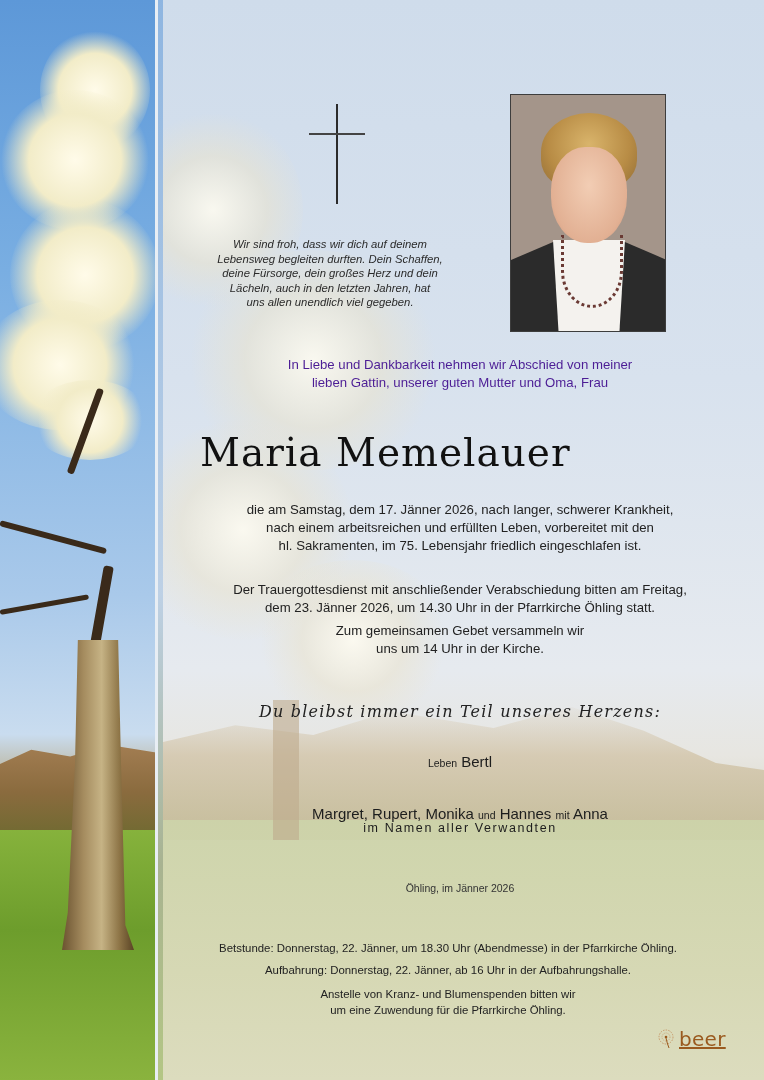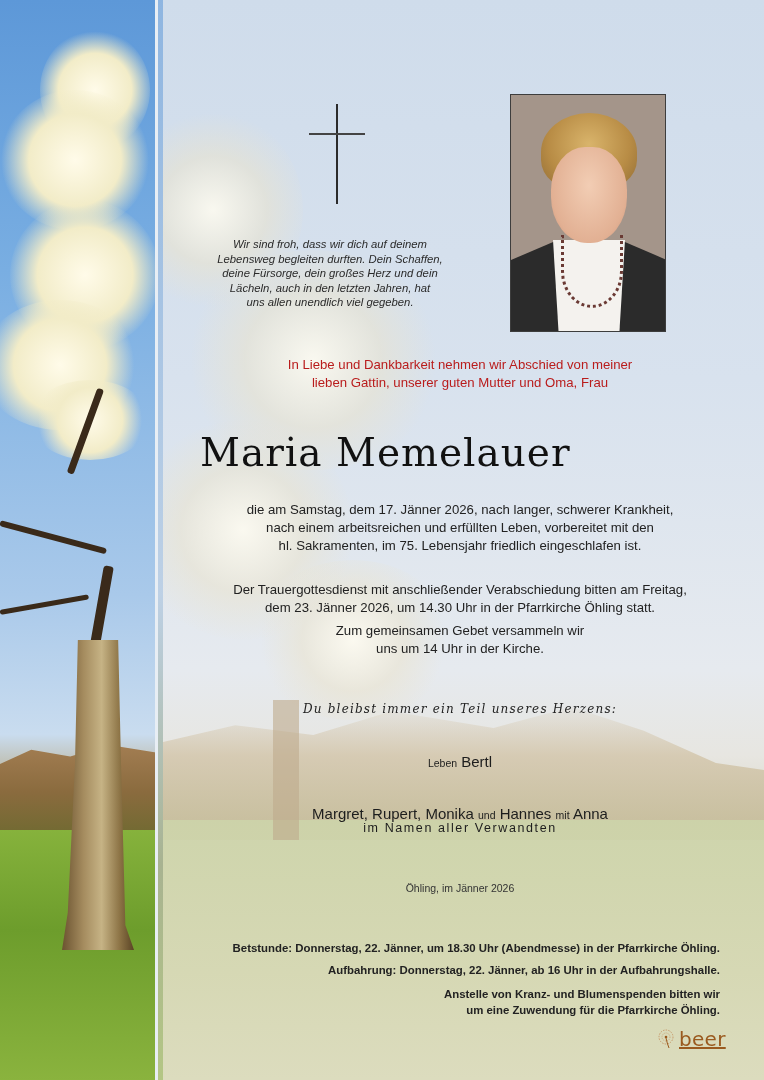--- a/index.html
+++ b/index.html
@@ -39,34 +39,34 @@
 
   .verse { position: absolute; left: 190px; top: 237px; width: 280px; text-align: center; font-style: italic; font-size: 11.3px; line-height: 14.6px; color: #2a2a2a; }
 
   .portrait { position: absolute; left: 510px; top: 94px; width: 156px; height: 238px; border: 1px solid #3d3d3d; box-sizing: border-box; background: #a4958a; overflow: hidden; }
   .portrait .hair { position: absolute; left: 30px; top: 18px; width: 96px; height: 78px; border-radius: 50% 50% 40% 40%; background: radial-gradient(ellipse at 50% 40%, #d9b46b 0%, #b88c45 60%, #8e6a35 100%); }
   .portrait .face { position: absolute; left: 40px; top: 52px; width: 76px; height: 96px; border-radius: 45% 45% 48% 48%; background: radial-gradient(ellipse at 50% 40%, #f2cdb4 0%, #e2b093 70%, #c58e72 100%); }
   .portrait .body { position: absolute; left: 0; top: 140px; width: 156px; height: 100px; background: #2b2b2b; clip-path: polygon(0 25%, 30% 5%, 70% 5%, 100% 25%, 100% 100%, 0 100%); }
   .portrait .shirt { position: absolute; left: 42px; top: 145px; width: 72px; height: 95px; background: #f4f2ee; clip-path: polygon(0 0, 100% 0, 92% 100%, 8% 100%); }
   .portrait .necklace { position: absolute; left: 50px; top: 140px; width: 56px; height: 70px; border: 3px dotted #6a3a34; border-top: none; border-radius: 0 0 50% 50%; }
 
-  .intro { position: absolute; left: 240px; top: 356px; width: 440px; text-align: center; font-size: 13.2px; line-height: 18px; color: #b91c1c; }
+  .intro { position: absolute; left: 240px; top: 356px; width: 440px; text-align: center; font-size: 13.2px; line-height: 18px; color: #4c1d95; }
   .name { position: absolute; left: 200px; top: 430px; width: 520px; text-align: left; font-family: "DejaVu Serif", serif; font-size: 39px; letter-spacing: 1px; color: #111; }
   .para { position: absolute; text-align: center; font-size: 13.2px; line-height: 18px; color: #222; }
   .p1 { left: 200px; top: 501px; width: 520px; }
   .p2 { left: 200px; top: 581px; width: 520px; }
   .p3 { left: 240px; top: 622px; width: 440px; }
-  .motto { position: absolute; left: 200px; top: 702px; width: 520px; text-align: center; font-family: "DejaVu Serif", serif; font-style: italic; font-size: 12px; letter-spacing: 1.2px; color: #222; }
+  .motto { position: absolute; left: 200px; top: 702px; width: 520px; text-align: center; font-family: "DejaVu Serif", serif; font-style: italic; font-size: 16px; letter-spacing: 1.2px; color: #222; }
   .family { position: absolute; left: 200px; width: 520px; text-align: center; color: #1d1d1d; }
   .f1 { top: 753px; font-size: 15px; }
   .f2 { top: 805px; font-size: 15px; }
   .small { font-size: 10.5px; }
   .f3 { top: 821px; font-size: 12.5px; letter-spacing: 1.6px; }
   .place { position: absolute; left: 380px; top: 882px; width: 160px; text-align: center; font-size: 10.5px; color: #333; }
-  .info { position: absolute; left: 200px; width: 520px; text-align: right; font-size: 11.4px; line-height: 15.5px; color: #222; font-weight: bold; }
+  .info { position: absolute; left: 188px; width: 520px; text-align: center; font-size: 11.4px; line-height: 15.5px; color: #222; }
   .i1 { top: 941px; }
   .i2 { top: 963px; }
   .i3 { top: 987px; }
 
   .brand { position: absolute; left: 657px; top: 1027px; display: flex; align-items: center; gap: 2px; }
   .brand .logo-icon { width: 20px; height: 20px; }
   .brand .word { font-family: "DejaVu Sans", sans-serif; font-size: 20px; color: #9a5a1f; letter-spacing: .3px; text-decoration: underline; }
 </style>
 </head>
 <body>

